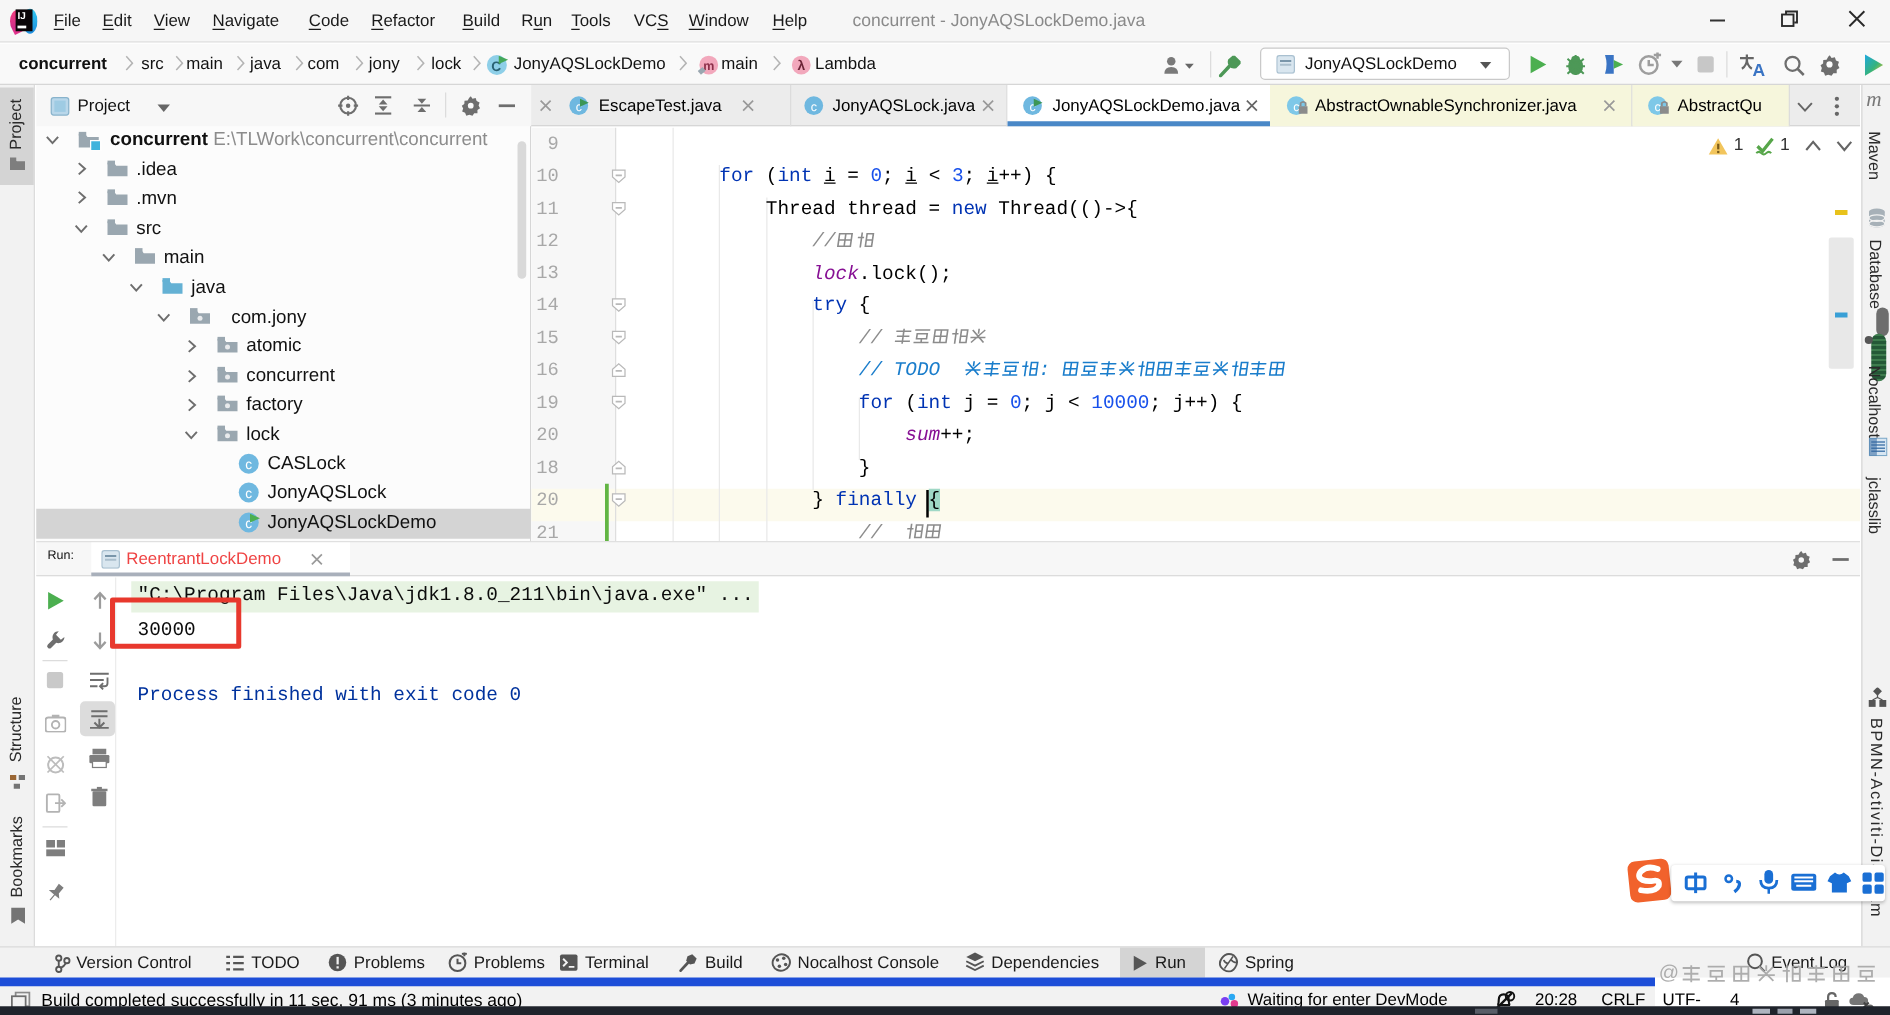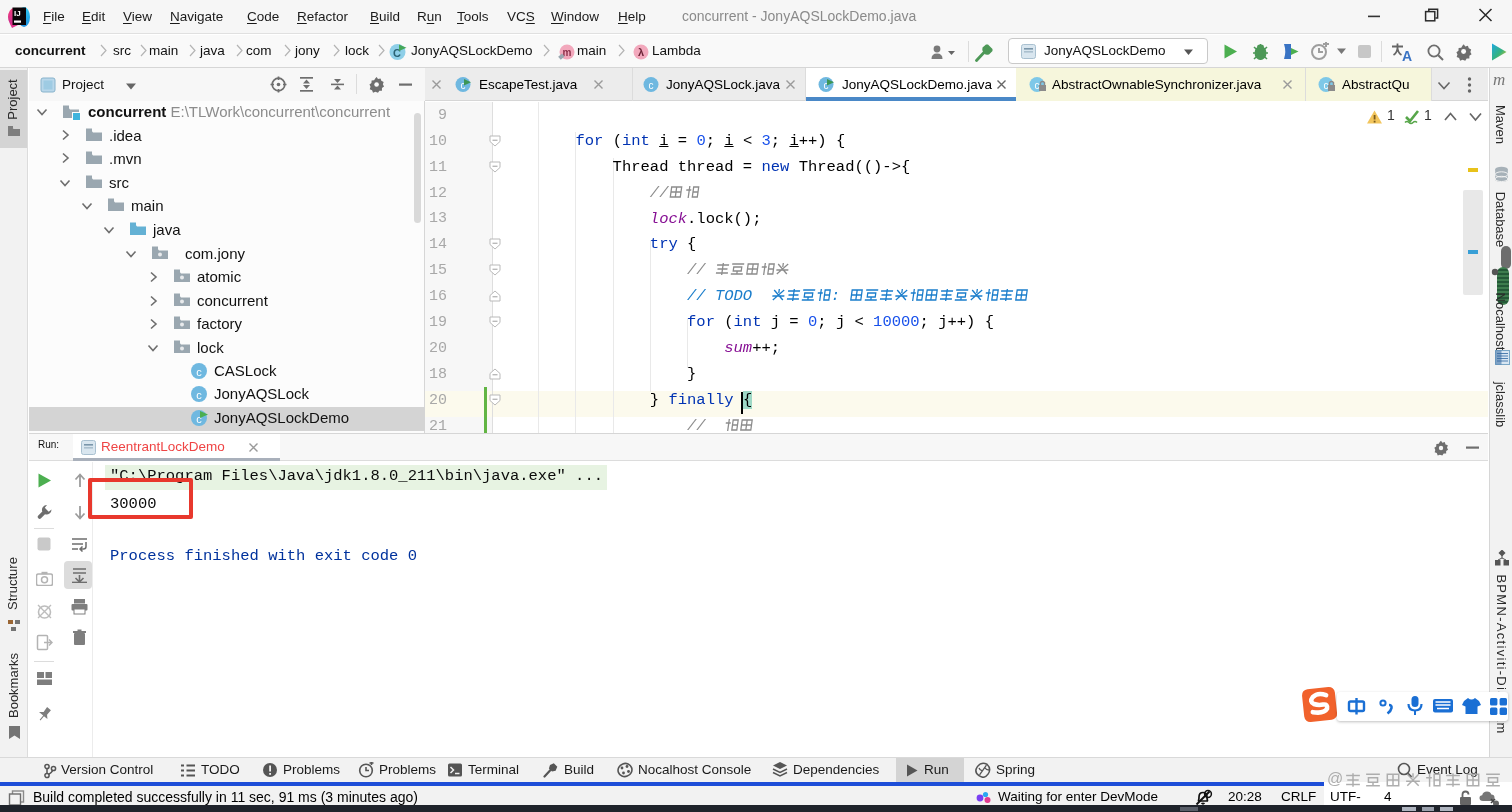--- a/index.html
+++ b/index.html
@@ -32,21 +32,21 @@
 .todo{color:#1a7dcb;font-style:italic}.fld{color:#871094;font-style:italic}
 
 #rstripe{position:absolute;left:1489px;top:68px;width:23px;height:689px;background:#f2f2f2;border-left:1px solid #d6d6d6}
 
 #runpanel{position:absolute;left:29px;top:433px;width:1459px;height:324px;background:#fff;border-top:1px solid #d6d6d6}
 #runhead{position:absolute;left:0;top:0;width:100%;height:27px;background:#f7f7f7;border-bottom:1px solid #dcdcdc}
 .conline{position:absolute;font-family:"Liberation Mono",monospace;font-size:15.5px;white-space:pre;color:#0b0b0b}
 
 #btoolbar{position:absolute;left:0;top:757px;width:1512px;height:25px;background:#f2f2f2;border-top:1px solid #d9d9d9}
 .bitem{position:absolute;top:4px;font-size:13.5px;color:#1a1a1a;white-space:nowrap}
-#statusbar{position:absolute;left:0;top:782px;width:1324px;height:23px;background:#f2f2f2;border-top:4px solid #1d4ed8;font-size:13.5px}
+#statusbar{position:absolute;left:0;top:782px;width:1324px;height:23px;background:#f2f2f2;border-top:7px solid #1d4ed8;font-size:13.5px}
 #taskstrip{position:absolute;left:0;top:805px;width:1512px;height:7px;background:#1f232b}
 .cjk{display:inline-block;position:relative;vertical-align:-2px}
 </style></head><body>
 
 <div id="titlebar">
   <svg class="abs" style="left:8px;top:4px" width="22" height="25">
       <defs>
         <linearGradient id="ijl" x1="0" y1="0" x2="0" y2="1">
           <stop offset="0" stop-color="#f43f7e"></stop>
           <stop offset="1" stop-color="#c6298e"></stop>

